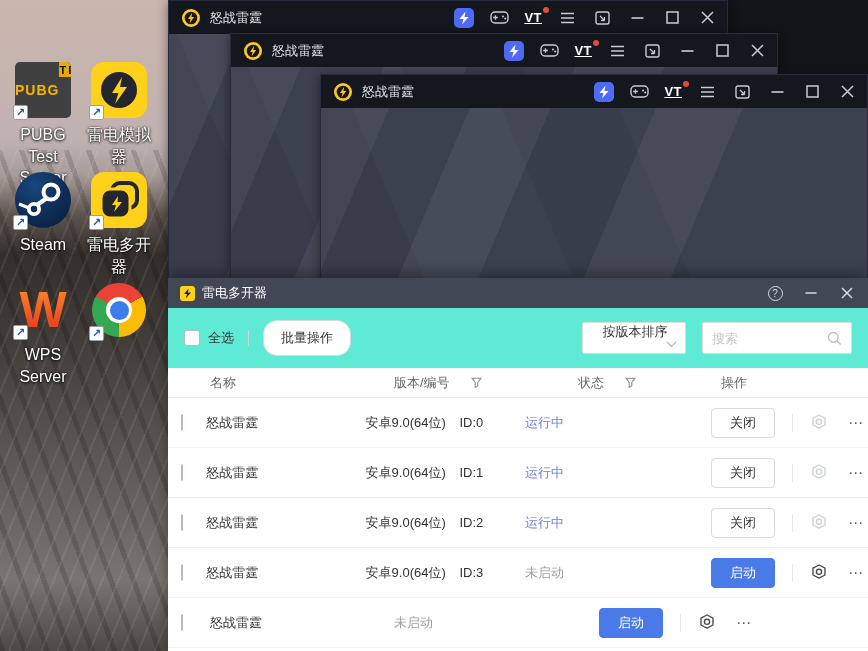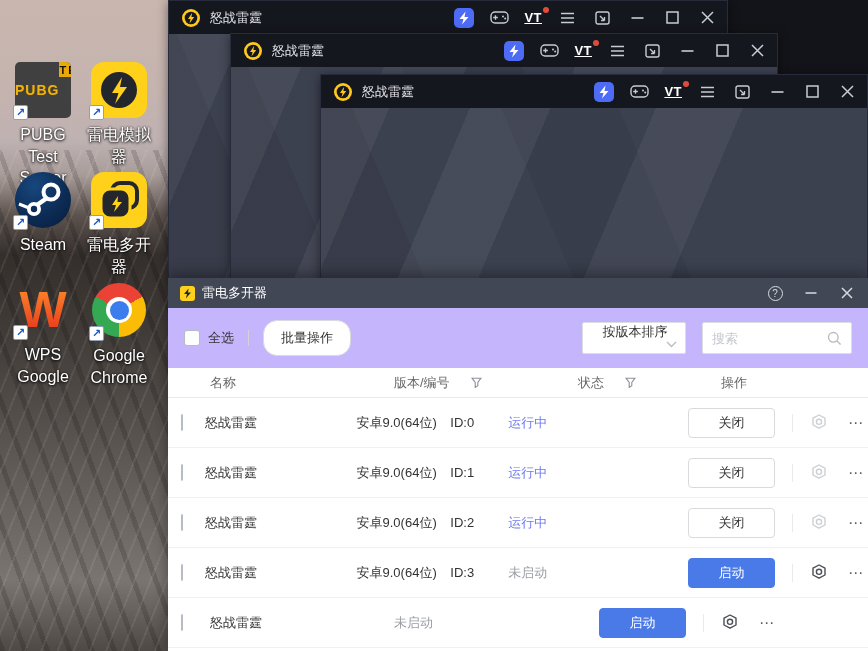--- a/index.html
+++ b/index.html
@@ -84,21 +84,21 @@
   .mgr-titlebar { flex:0 0 30px; background:#424755; display:flex; align-items:center; padding:0 12px; }
   .mgr-app-icon { width:15px; height:15px; background:#ffd11a; border-radius:3px;
     display:flex; align-items:center; justify-content:center; }
   .mgr-title { color:#fff; font-size:13px; margin-left:7px; }
   .mgr-controls { margin-left:auto; display:flex; align-items:center; gap:18px; }
   .mgr-ctrl { width:18px; height:18px; display:flex; align-items:center; justify-content:center;
     color:#d7dae0; cursor:pointer; }
   .help-circle { width:15px; height:15px; border:1px solid #d7dae0; border-radius:50%;
     display:flex; align-items:center; justify-content:center; font-size:10px; color:#d7dae0; }
 
-  .mgr-toolbar { flex:0 0 60px; background:#c4b5fd; display:flex; align-items:center; padding:0 16px; }
+  .mgr-toolbar { flex:0 0 60px; background:#5eead4; display:flex; align-items:center; padding:0 16px; }
   .checkbox { width:16px; height:16px; background:#fdfdfd; border:1px solid #b7bbc4; border-radius:3px;
     flex:0 0 auto; cursor:pointer; }
   .selectall-label { font-size:13px; color:#333; margin-left:8px; }
   .v-divider { width:1px; height:16px; background:#d2d4d9; margin:0 14px; }
   .batch-btn { background:#fff; border:1px solid #d8dade; border-radius:14px; padding:8px 17px;
     font-size:13px; color:#333; cursor:pointer; }
   .toolbar-spacer { flex:1; }
   .sort-select { width:104px; height:32px; background:#fff; border:1px solid #dcdee2; border-radius:2px;
     display:flex; align-items:center; padding:0 8px 0 10px; font-size:13px; color:#333; cursor:pointer;flex-direction:column; }
   .sort-select svg { margin-left:auto; }
@@ -116,21 +116,21 @@
   .col-version { width:184px; }
   .col-status { width:143px; }
   .col-action { flex:1; display:flex; align-items:center; }
   .th-inline { display:inline-flex; align-items:center; gap:21px; }
 
   .trow { height:50px; display:flex; align-items:center; padding-left:13px;
     border-bottom:1px solid #f1f1f3; font-size:13px; color:#333; }
   .cell-version span + span { margin-left:10px; }
   .status-running { color:#6e7bf2; }
   .status-stopped { color:#9b9fa6; }
-  .action-btn { width:87px; height:30px; border-radius:4px; font-size:13px; cursor:pointer;
+  .action-btn { width:64px; height:30px; border-radius:4px; font-size:13px; cursor:pointer;
     display:flex; align-items:center; justify-content:center; margin-left:62px; font-family:inherit; }
   .btn-close { background:#fff; border:1px solid #d9dade; color:#333; }
   .btn-start { background:#4a79e8; border:1px solid #4a79e8; color:#fff; }
   .row-divider { width:1px; height:18px; background:#e8e9ec; margin:0 15px 0 17px; }
   .gear-wrap { width:22px; height:22px; display:flex; align-items:center; justify-content:center; cursor:pointer; }
   .more-dots { margin-left:14px; color:#5a5e66; font-size:15px; letter-spacing:1px; cursor:pointer;
     width:24px; text-align:center; }
   .gear-dim svg { stroke:#cdd0d5; }
   .gear-active svg { stroke:#4b4f56; }
 </style>
@@ -199,32 +199,31 @@
     <div class="icon-label">雷电多开器</div>
   </div>
 
   <div class="icon-cell" style="left:5px; top:282px;">
     <div class="icon-art">
       <div class="art-wps">
         <span class="wps-w">W</span>
       </div>
       <span class="shortcut-badge">↗</span>
     </div>
-    <div class="icon-label">WPS Google</div>
+    <div class="icon-label">WPS Server</div>
   </div>
 
   <div class="icon-cell" style="left:81px; top:282px;">
     <div class="icon-art">
       <div class="art-chrome">
         <span class="chrome-ring"></span>
         <span class="chrome-core"></span>
       </div>
       <span class="shortcut-badge">↗</span>
     </div>
-    <div class="icon-label">Google Chrome</div>
   </div>
 
   <div class="emu-window" id="emu1">
     <div class="emu-titlebar">
       <span class="emu-logo">
         <svg width="20" height="20" viewBox="0 0 20 20">
           <circle cx="10" cy="10" r="9" fill="#ffc81e"></circle>
           <circle cx="10" cy="10" r="6.3" fill="#15171e"></circle>
           <path d="M11.2 4.8 L7 11 h2.6 L8.4 15.4 L13.2 9 h-2.8 z" fill="#ffc81e"></path>
         </svg>

